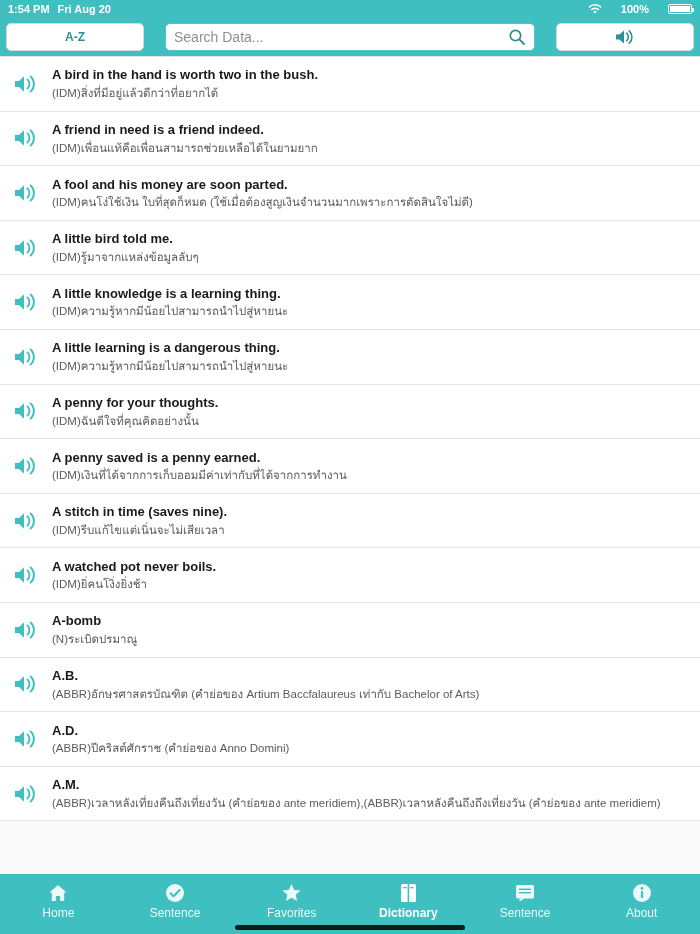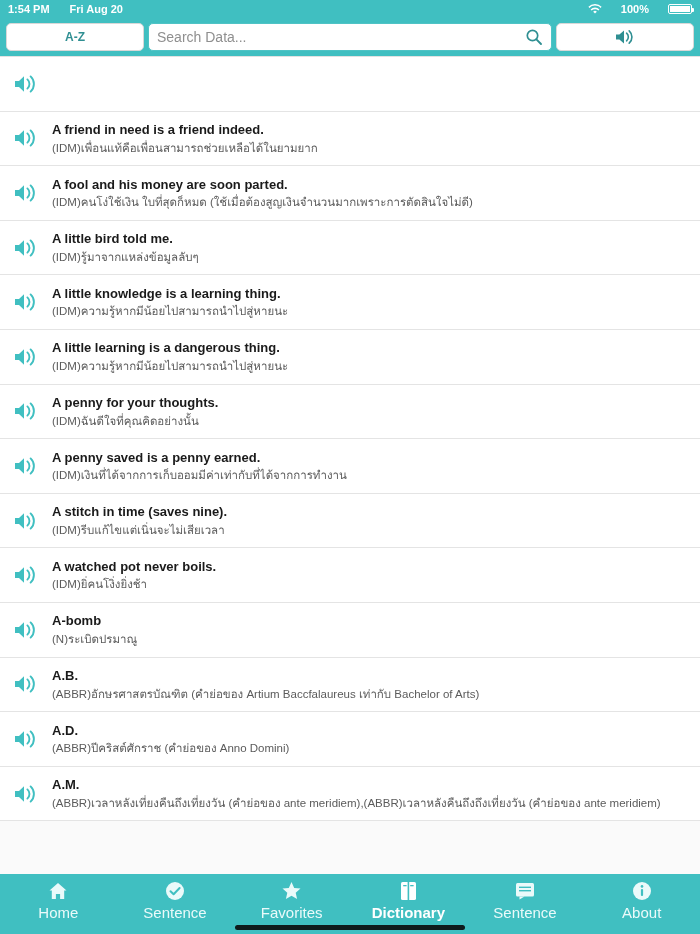--- a/index.html
+++ b/index.html
@@ -14,21 +14,21 @@
   .statusbar {
     height: 18px;
     background: #40bfc1;
     color: #ffffff;
     display: flex;
     align-items: center;
     padding: 0 8px;
     font-size: 11px;
     font-weight: bold;
   }
-  .statusbar .left { display: flex; align-items: center; gap: 20px; }
+  .statusbar .left { display: flex; align-items: center; gap: 8px; }
   .statusbar .right { margin-left: auto; display: flex; align-items: center; gap: 19px; }
   .wifi-glyph { font-size: 11px; line-height: 1; }
   .battery {
     width: 24px; height: 10px;
     border: 1px solid #ffffff;
     border-radius: 2px;
     position: relative;
     display: inline-block;
   }
   .battery::after {
@@ -46,21 +46,21 @@
     background: #ffffff;
     display: block;
   }
 
   
   .topbar {
     height: 38px;
     background: #40bfc1;
     display: flex;
     align-items: center;
-    gap: 4px;
+    gap: 21px;
     padding: 0 6px;
   }
   .sortbtn {
     width: 138px; height: 28px;
     background: #ffffff;
     border: 1px solid #d8d8d8;
     border-radius: 5px;
     color: #2f8f92;
     font-size: 12px;
     font-weight: bold;
@@ -142,21 +142,21 @@
     position: relative;
   }
   .tab {
     flex: 1;
     display: flex;
     flex-direction: column;
     align-items: center;
     justify-content: center;
     gap: 3px;
     color: #eafafa;
-    font-size: 15px;
+    font-size: 12px;
     cursor: pointer;
     padding-bottom: 6px;
   }
   .tab.active { color: #ffffff; font-weight: bold; }
   .tab .ic { height: 20px; display: flex; align-items: center; justify-content: center; }
   .homebar {
     position: absolute;
     left: 50%;
     transform: translateX(-50%);
     bottom: 4px;
@@ -219,20 +219,24 @@
 
 <div class="list">
     <div class="row">
       <span class="spk">
         <svg width="26" height="22" viewBox="0 0 26 22">
           <path d="M2 8h4L11 3.2v15.6L6 14H2z" fill="#40bfc1"></path>
           <path d="M14.4 6.4a6.2 6.2 0 0 1 0 9.2" fill="none" stroke="#40bfc1" stroke-width="1.9" stroke-linecap="round"></path>
           <path d="M17.6 3.4a10.4 10.4 0 0 1 0 15.2" fill="none" stroke="#40bfc1" stroke-width="1.9" stroke-linecap="round"></path>
         </svg>
       </span>
+      <span class="txt">
+        <span class="term" style="display: block;">A bird in the hand is worth two in the bush.</span>
+        <span class="def" style="display: block;">(IDM)สิ่งที่มีอยู่แล้วดีกว่าที่อยากได้</span>
+      </span>
     </div>
     <div class="row">
       <span class="spk">
         <svg width="26" height="22" viewBox="0 0 26 22">
           <path d="M2 8h4L11 3.2v15.6L6 14H2z" fill="#40bfc1"></path>
           <path d="M14.4 6.4a6.2 6.2 0 0 1 0 9.2" fill="none" stroke="#40bfc1" stroke-width="1.9" stroke-linecap="round"></path>
           <path d="M17.6 3.4a10.4 10.4 0 0 1 0 15.2" fill="none" stroke="#40bfc1" stroke-width="1.9" stroke-linecap="round"></path>
         </svg>
       </span>
       <span class="txt">

